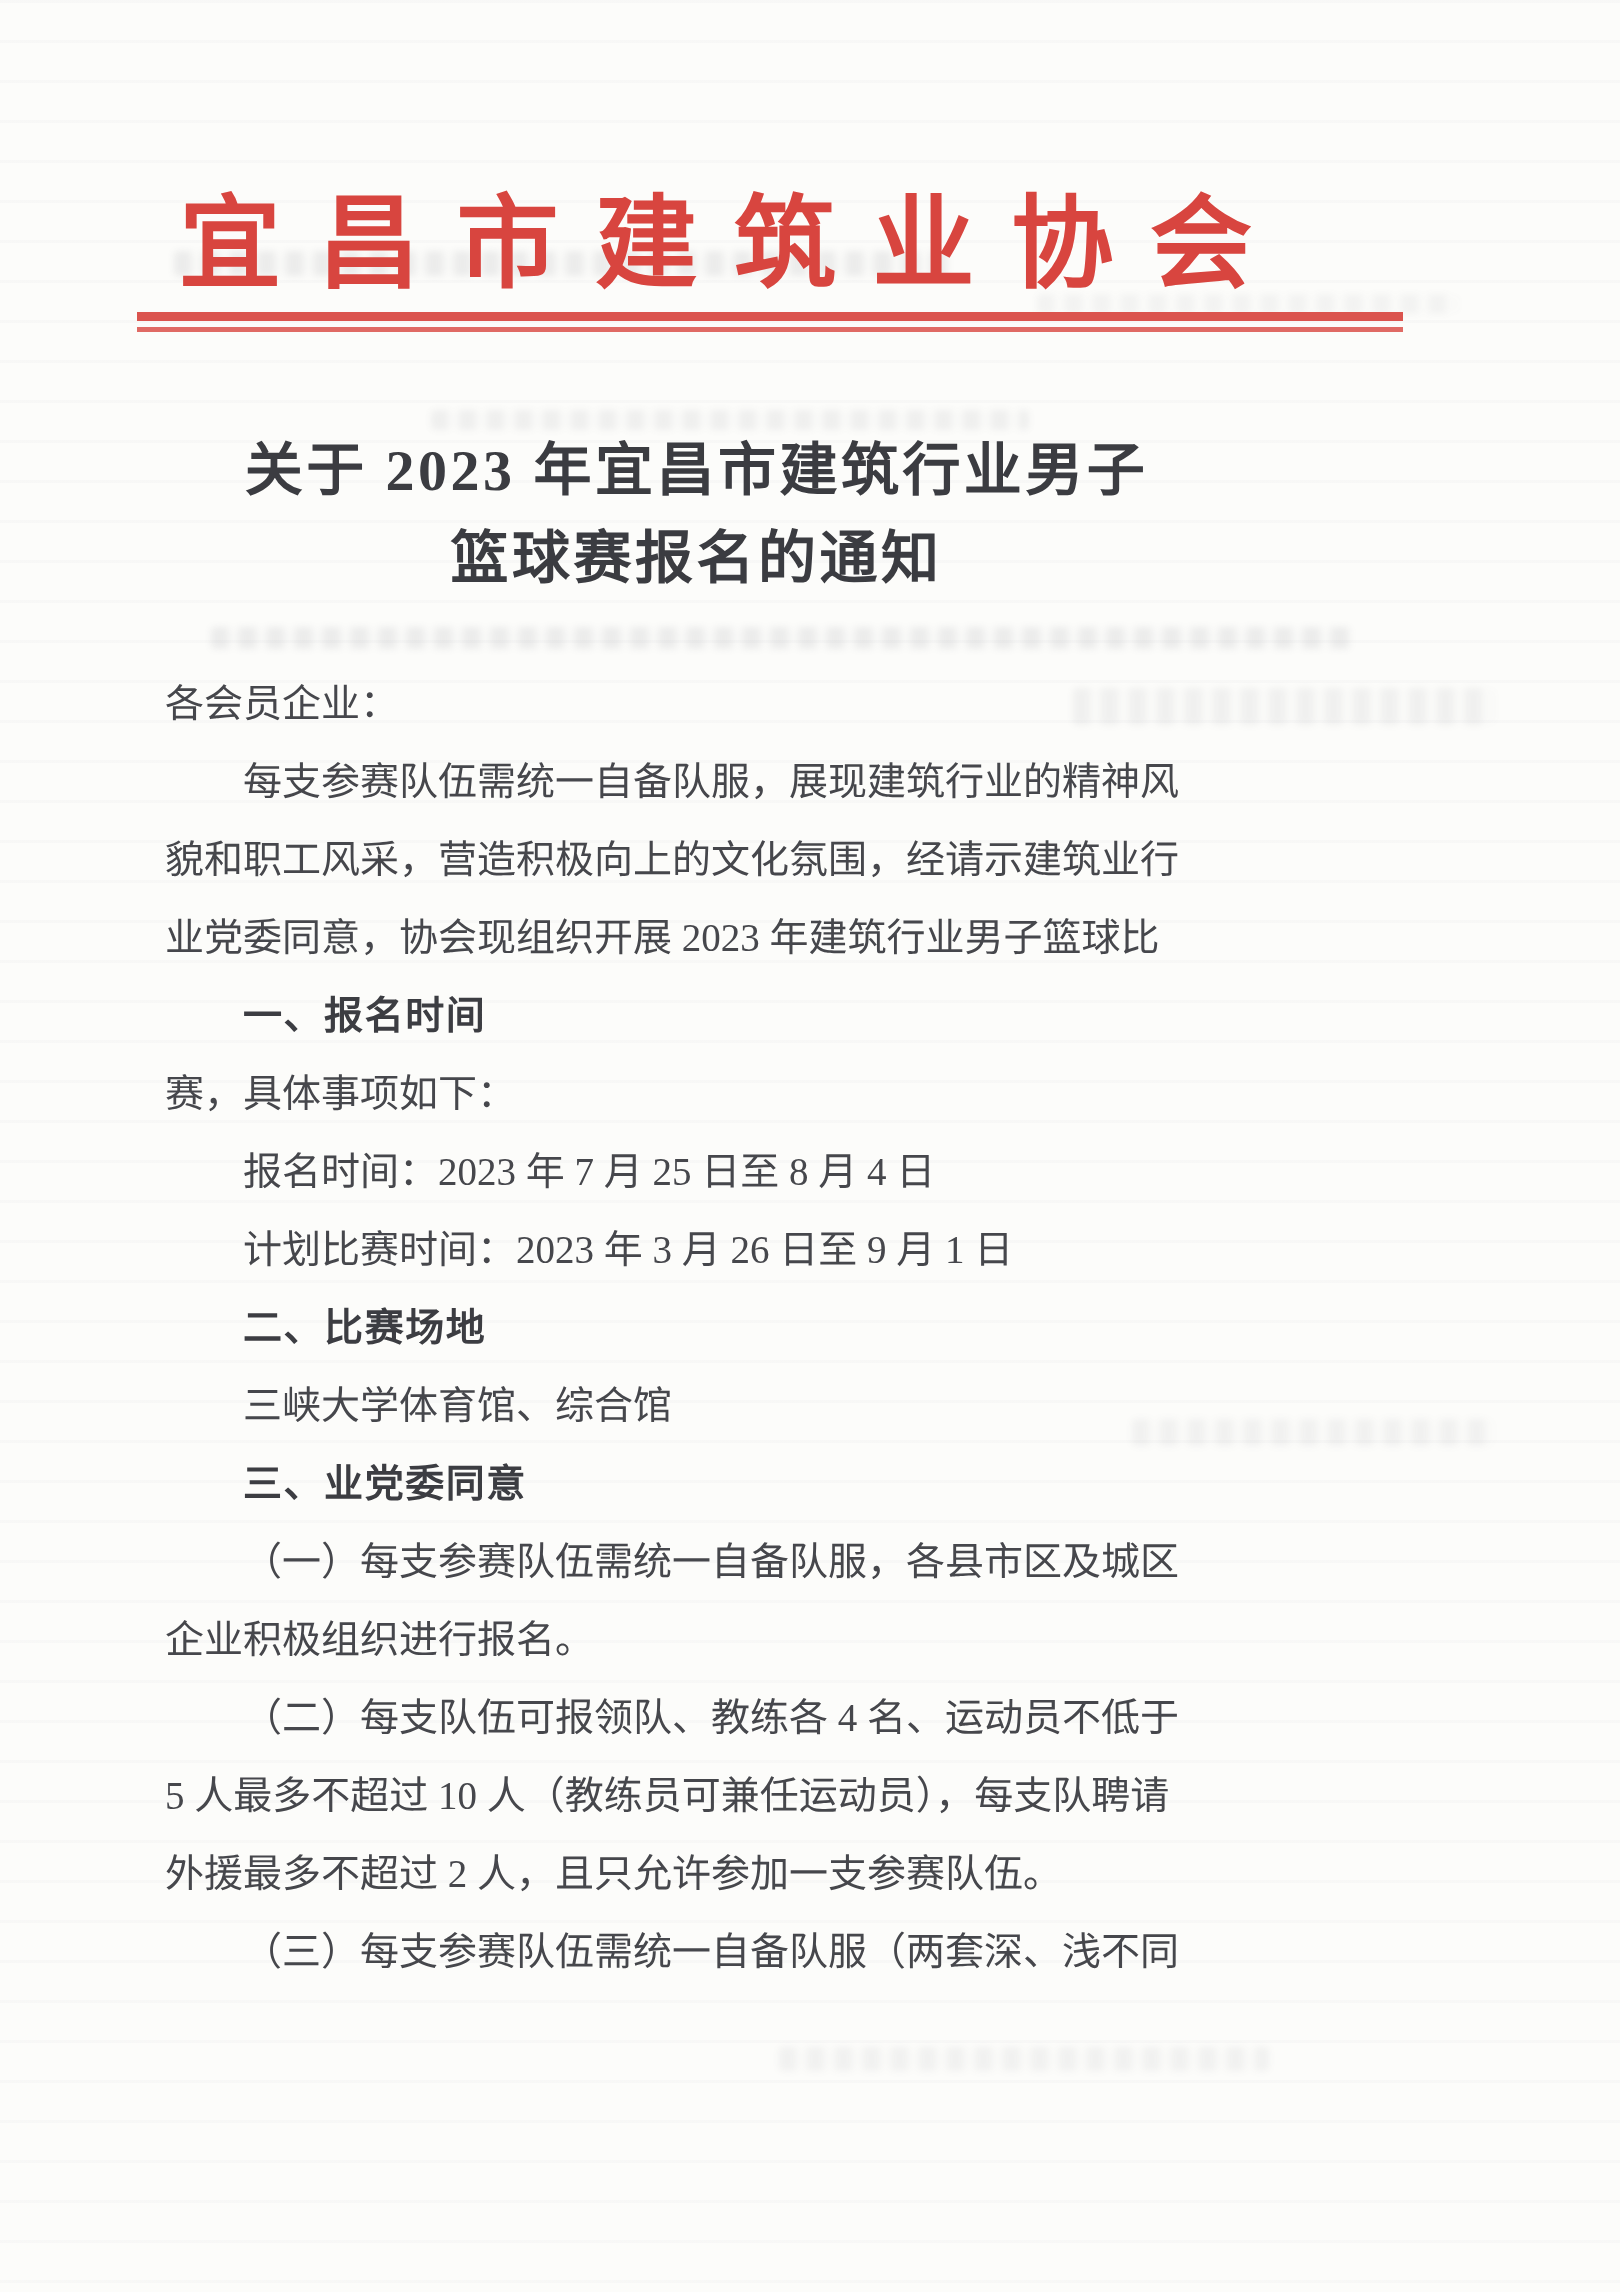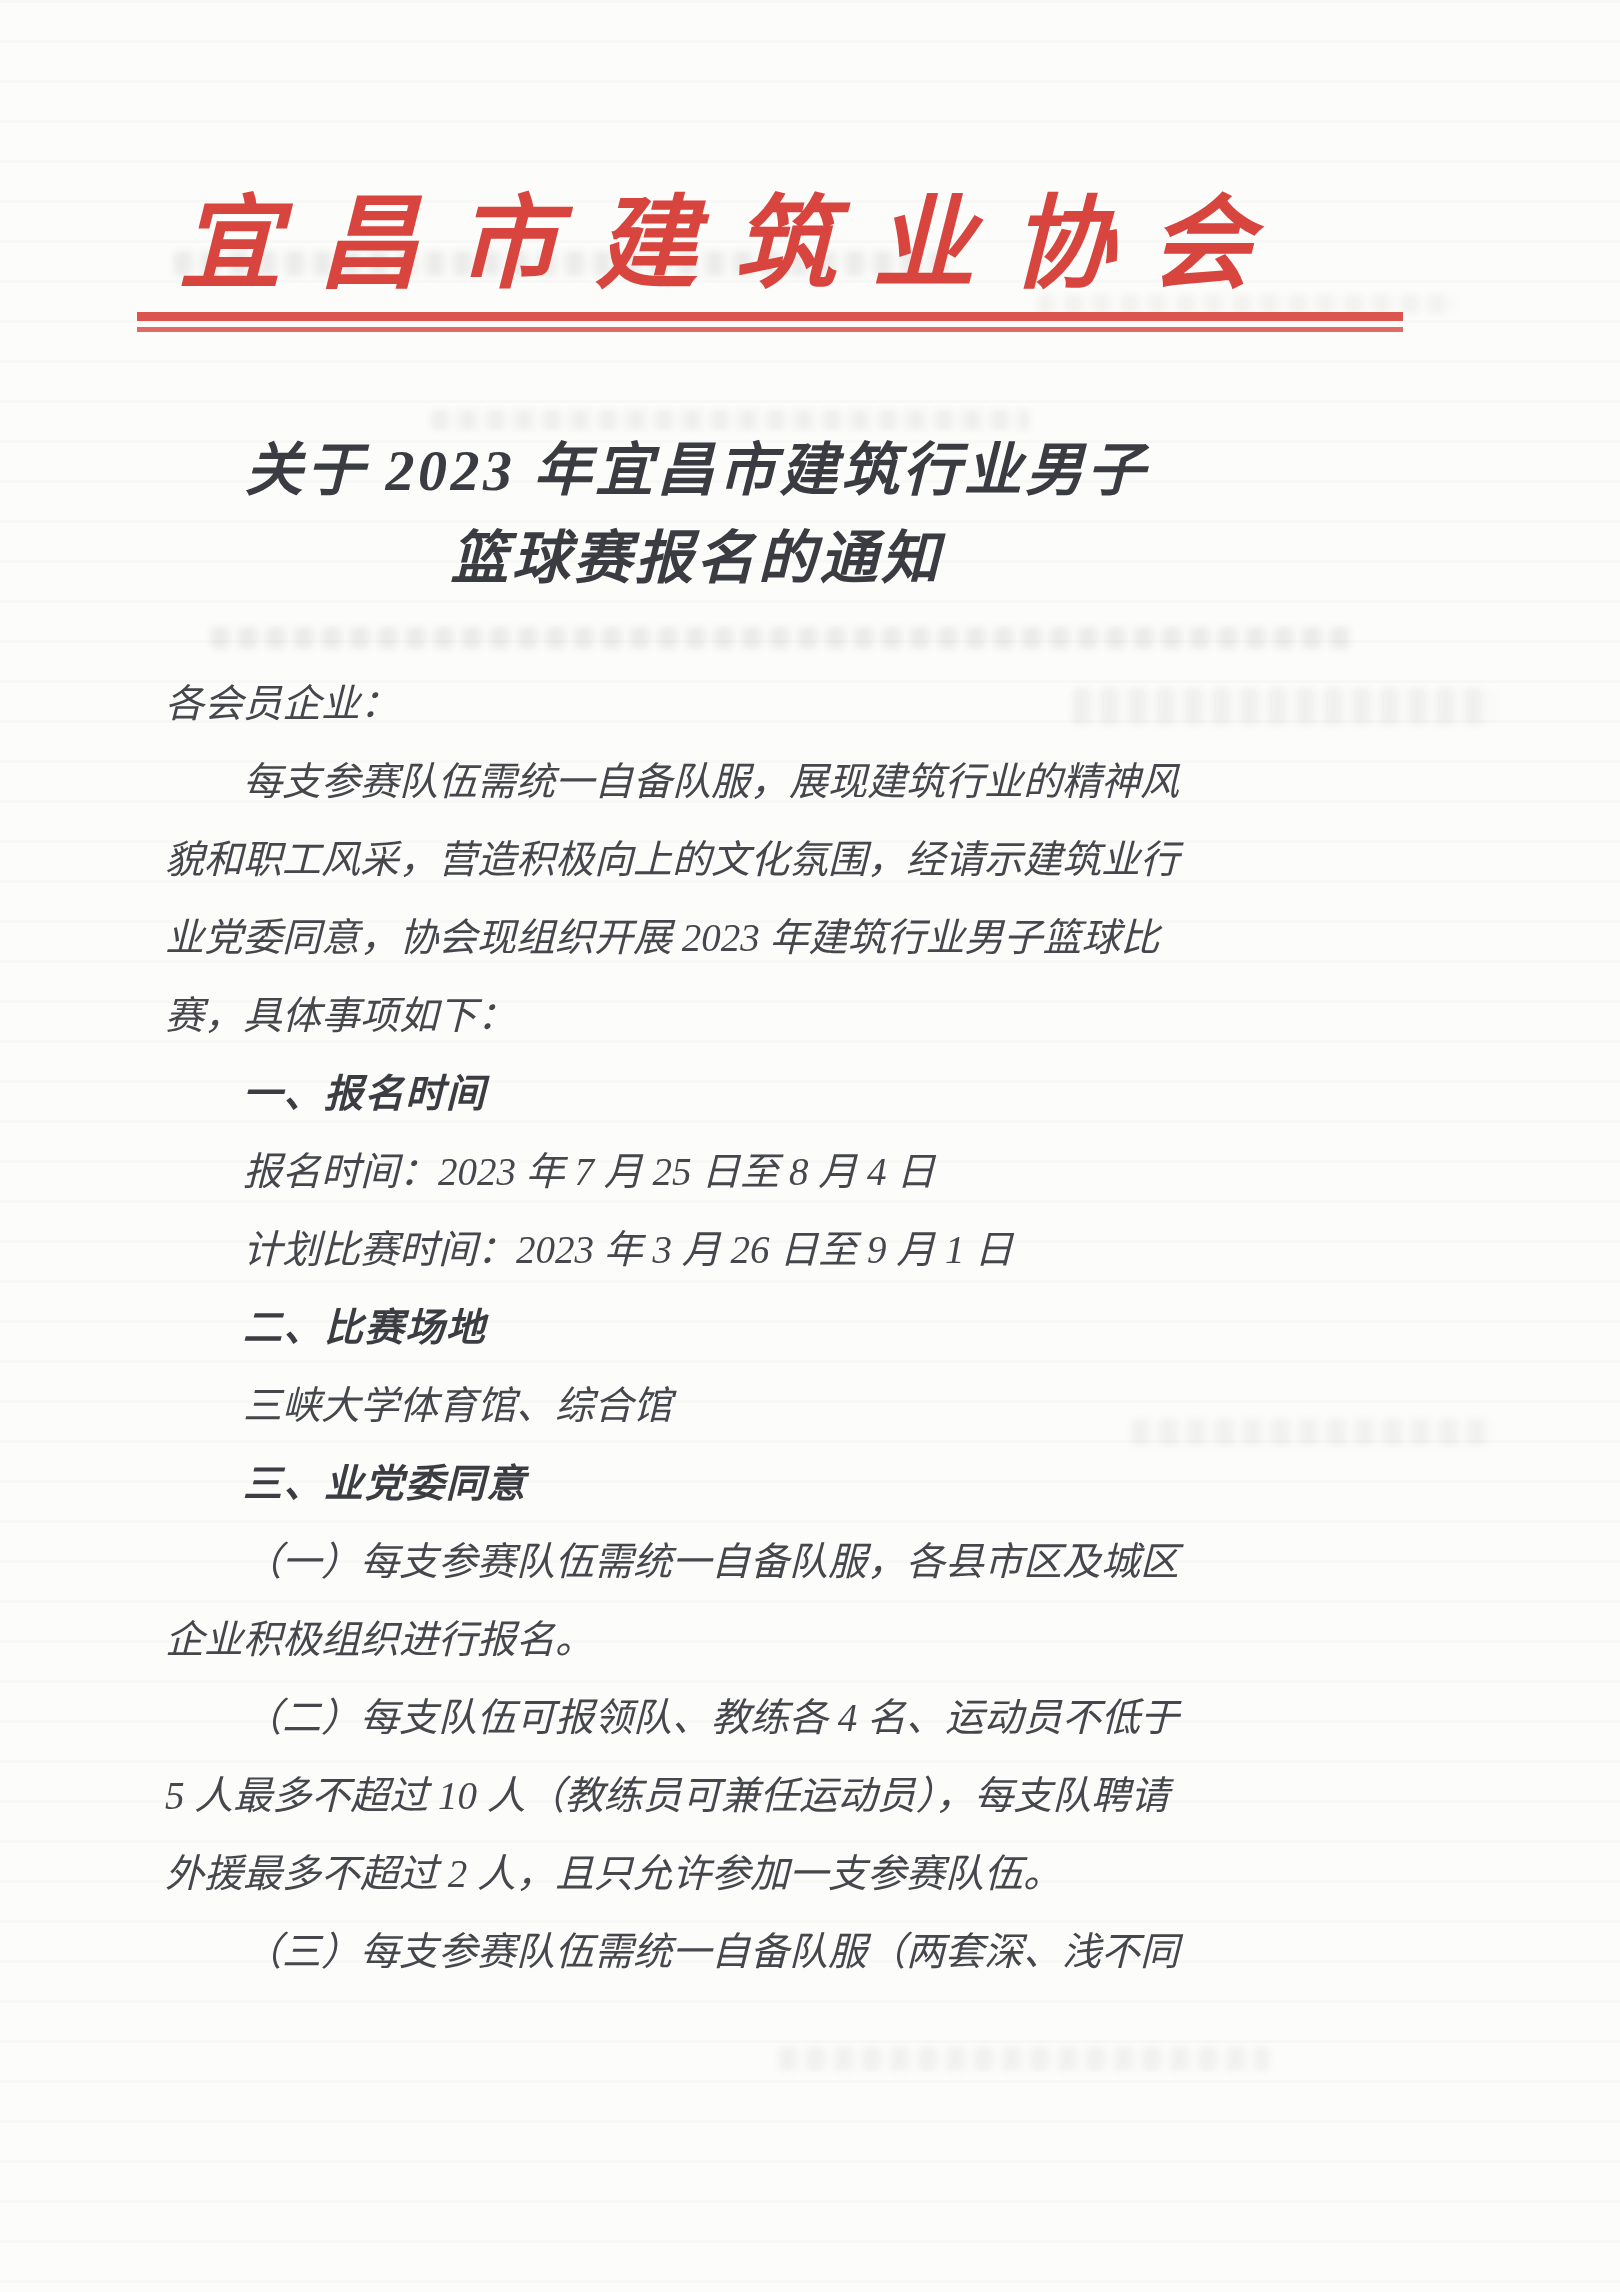--- a/index.html
+++ b/index.html
@@ -1,20 +1,20 @@
 <!DOCTYPE html>
 <html lang="zh-CN" style="--header-red: #d8453f; --title-ink: #3b3c41; --body-ink: #46474c;"><head>
 <meta charset="utf-8">
 <style>
   :root{
     --header-red:#d8453f;
     --title-ink:#3b3c41;
     --body-ink:#46474c;
   }
-  *{margin:0;padding:0;box-sizing:border-box;font-style:italic;}
+  *{margin:0;padding:0;box-sizing:border-box;}
   html,body{background:#e9e9e9;}
   .page{
     position:relative;
     width:1620px;height:2293px;
     margin:0 auto;
     background:#fcfcfa;
     overflow:hidden;
     font-family:"Liberation Serif","DejaVu Serif",serif;
   }
   
@@ -111,22 +111,22 @@
   <div class="doc-title">
     <div>关于 2023 年宜昌市建筑行业男子</div>
     <div>篮球赛报名的通知</div>
   </div>
 
   <div class="notice-body">
     <div class="line plain">各会员企业：</div>
     <div class="line indent">每支参赛队伍需统一自备队服，展现建筑行业的精神风</div>
     <div class="line plain">貌和职工风采，营造积极向上的文化氛围，经请示建筑业行</div>
     <div class="line plain">业党委同意，协会现组织开展 2023 年建筑行业男子篮球比</div>
+    <div class="line heading">一、报名时间</div>
     <div class="line plain">赛，具体事项如下：</div>
-    <div class="line heading">一、报名时间</div>
     <div class="line indent">报名时间：2023 年 7 月 25 日至 8 月 4 日</div>
     <div class="line indent">计划比赛时间：2023 年 3 月 26 日至 9 月 1 日</div>
     <div class="line heading">二、比赛场地</div>
     <div class="line indent">三峡大学体育馆、综合馆</div>
     <div class="line heading">三、业党委同意</div>
     <div class="line indent">（一）每支参赛队伍需统一自备队服，各县市区及城区</div>
     <div class="line plain">企业积极组织进行报名。</div>
     <div class="line indent">（二）每支队伍可报领队、教练各 4 名、运动员不低于</div>
     <div class="line plain">5 人最多不超过 10 人（教练员可兼任运动员），每支队聘请</div>
     <div class="line plain">外援最多不超过 2 人，且只允许参加一支参赛队伍。</div>

